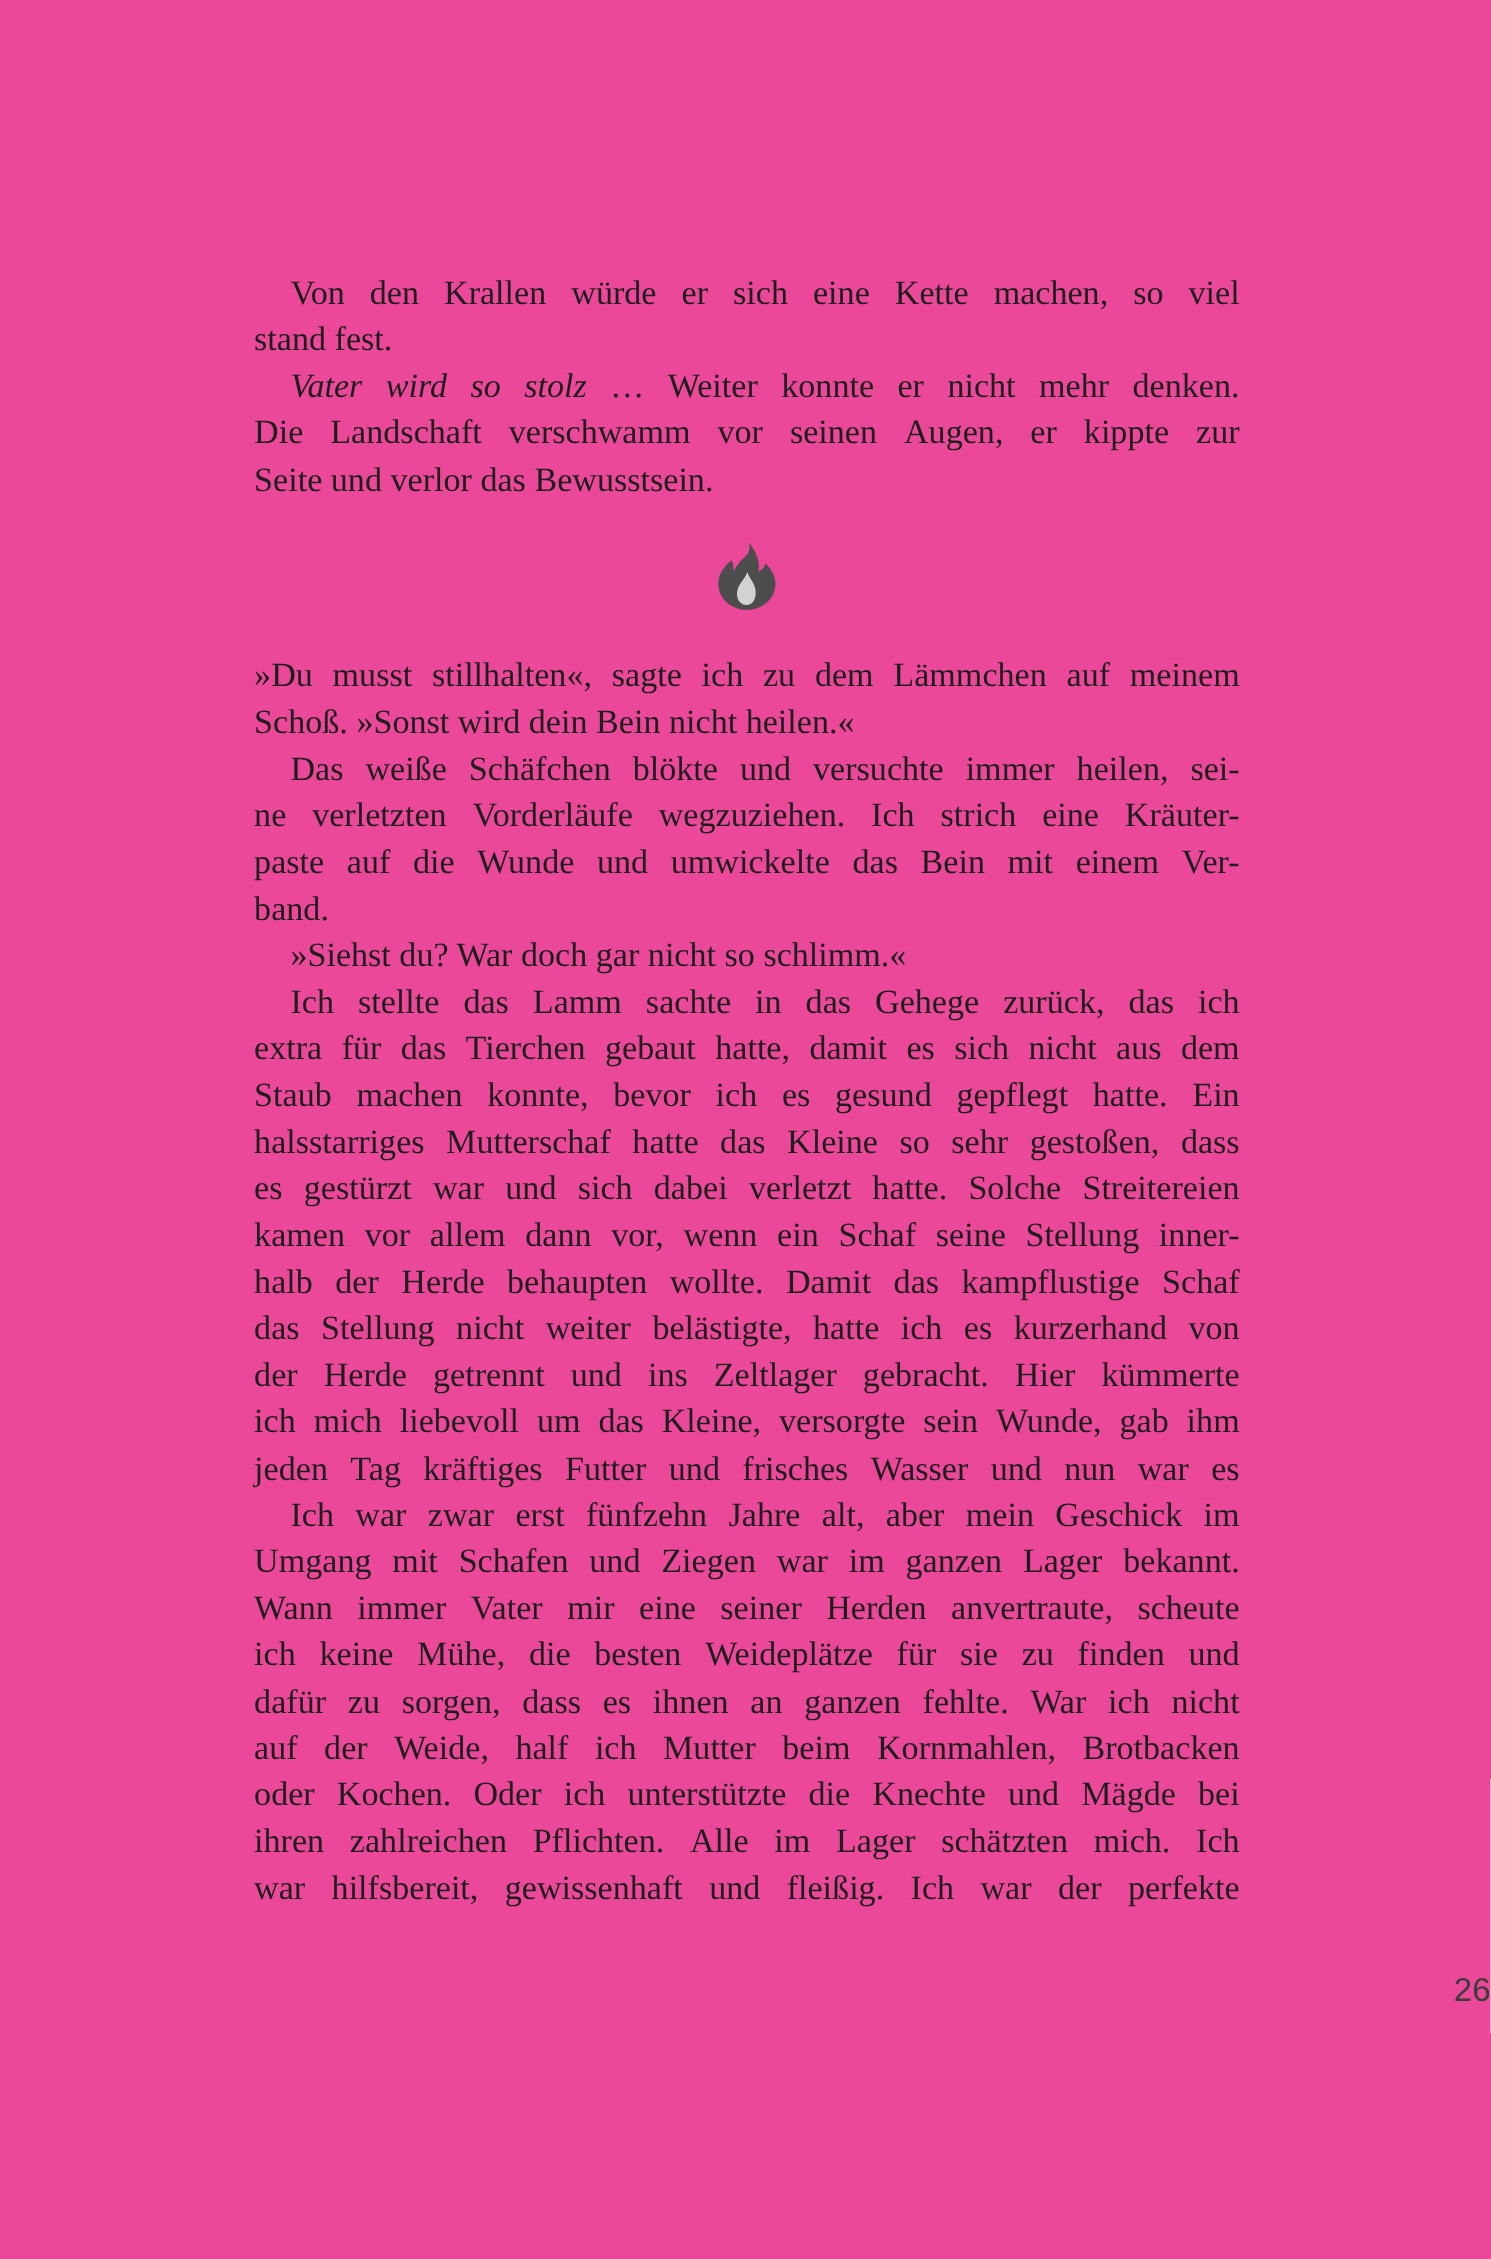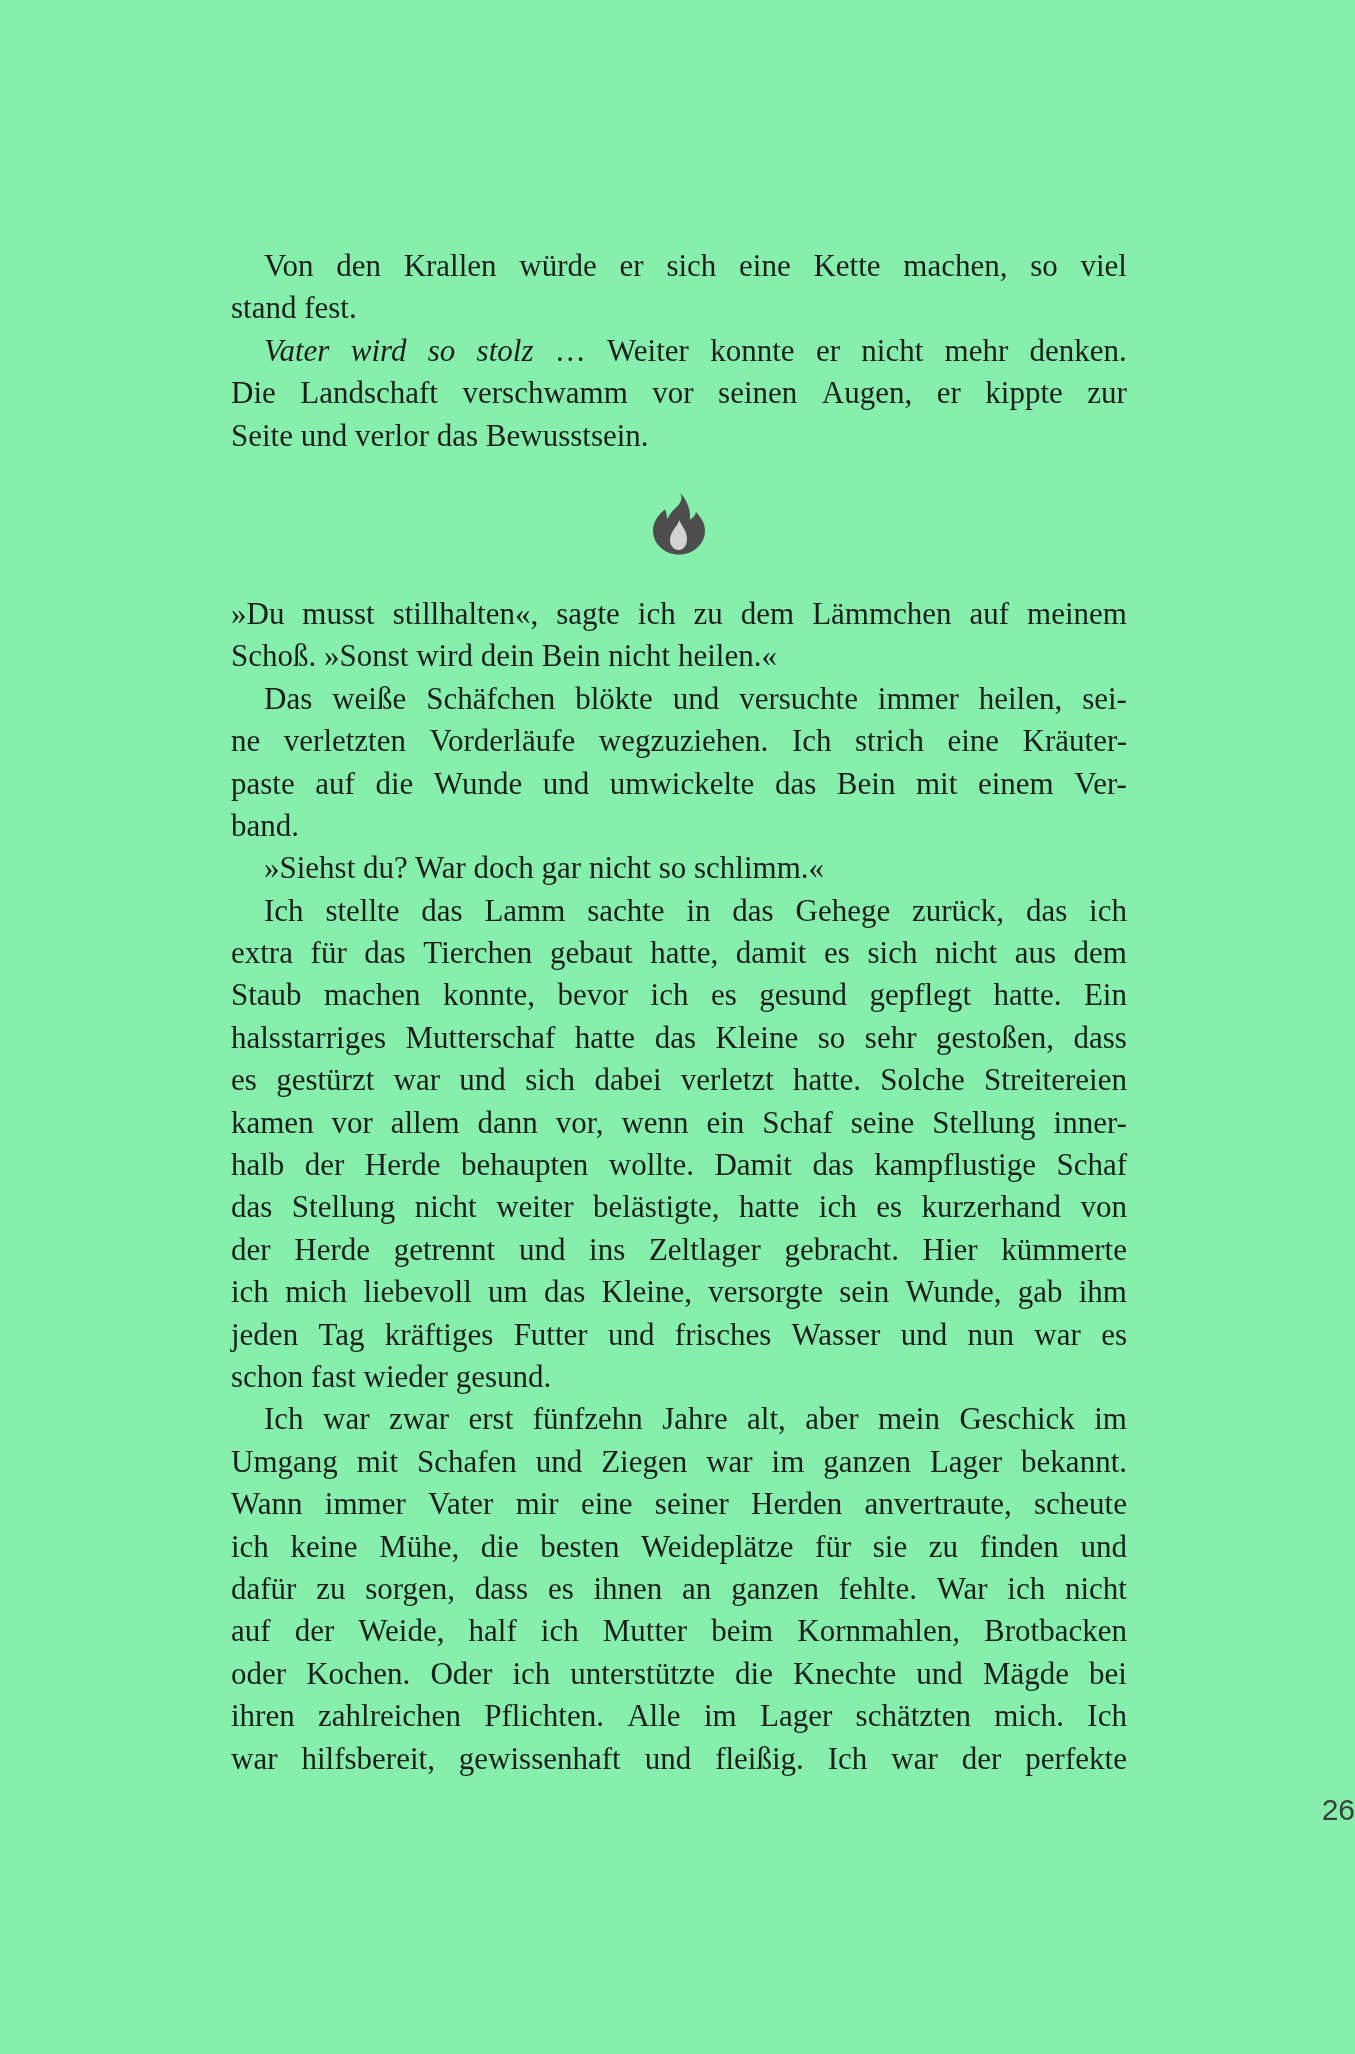--- a/index.html
+++ b/index.html
@@ -1,20 +1,20 @@
 <!DOCTYPE html>
 <html lang="de"><head>
 <meta charset="utf-8">
 <style>
   html, body { margin: 0; padding: 0; background: #ffffff; }
   .page {
     position: relative;
     width: 1355px;
     height: 2054px;
-    background: #86efac;
+    background: #ec4899;
     overflow: hidden;
     font-family: "Liberation Serif", "DejaVu Serif", serif;
     color: #1e1e1e;
   }
   .text-column {
     position: absolute;
     left: 231px;
     top: 245px;
     width: 896px;
     font-size: 31px;
@@ -301,21 +301,20 @@
           <span class="w">kräftiges</span>
           <span class="w">Futter</span>
           <span class="w">und</span>
           <span class="w">frisches</span>
           <span class="w">Wasser</span>
           <span class="w">und</span>
           <span class="w">nun</span>
           <span class="w">war</span>
           <span class="w">es</span>
         </div>
-        <div class="line"><span>schon fast wieder gesund.</span></div>
       </div>
       <div class="para">
         <div class="line just indent">
           <span class="w">Ich</span>
           <span class="w">war</span>
           <span class="w">zwar</span>
           <span class="w">erst</span>
           <span class="w">fünfzehn</span>
           <span class="w">Jahre</span>
           <span class="w">alt,</span>

